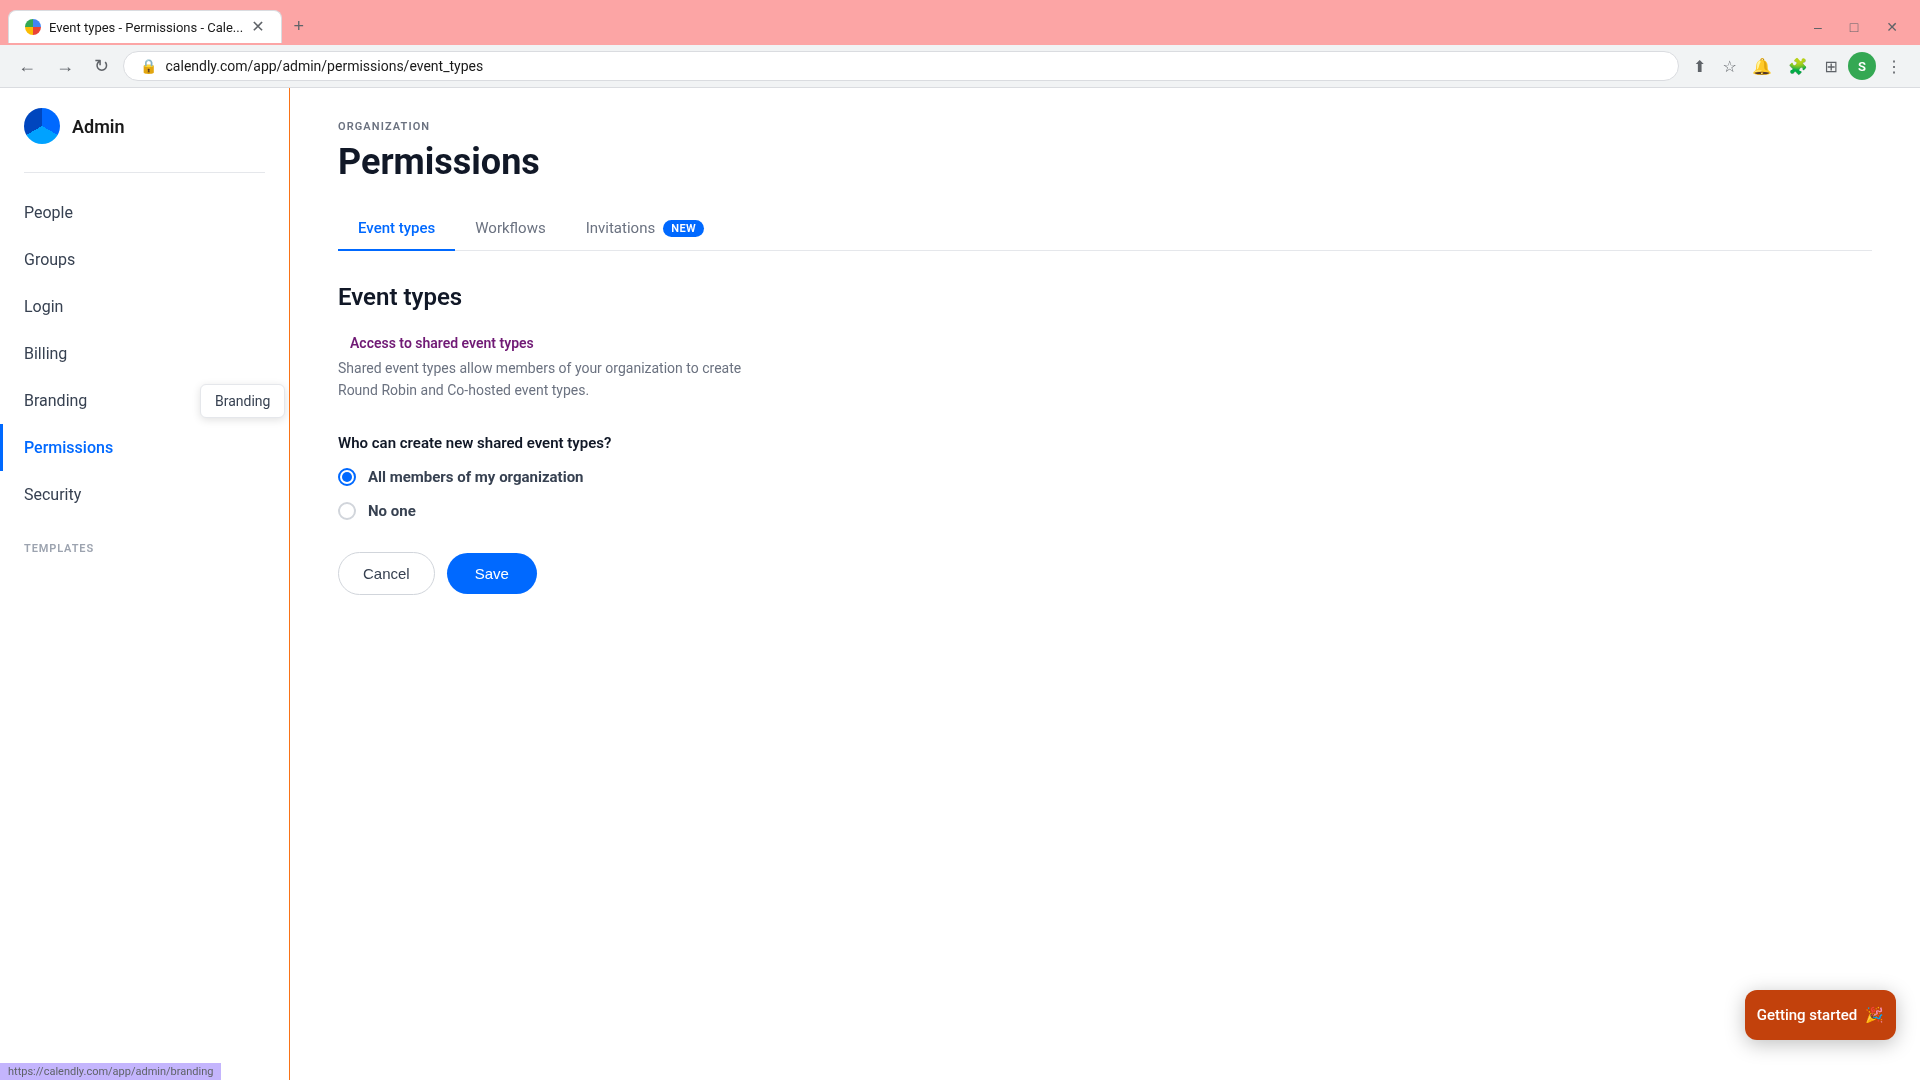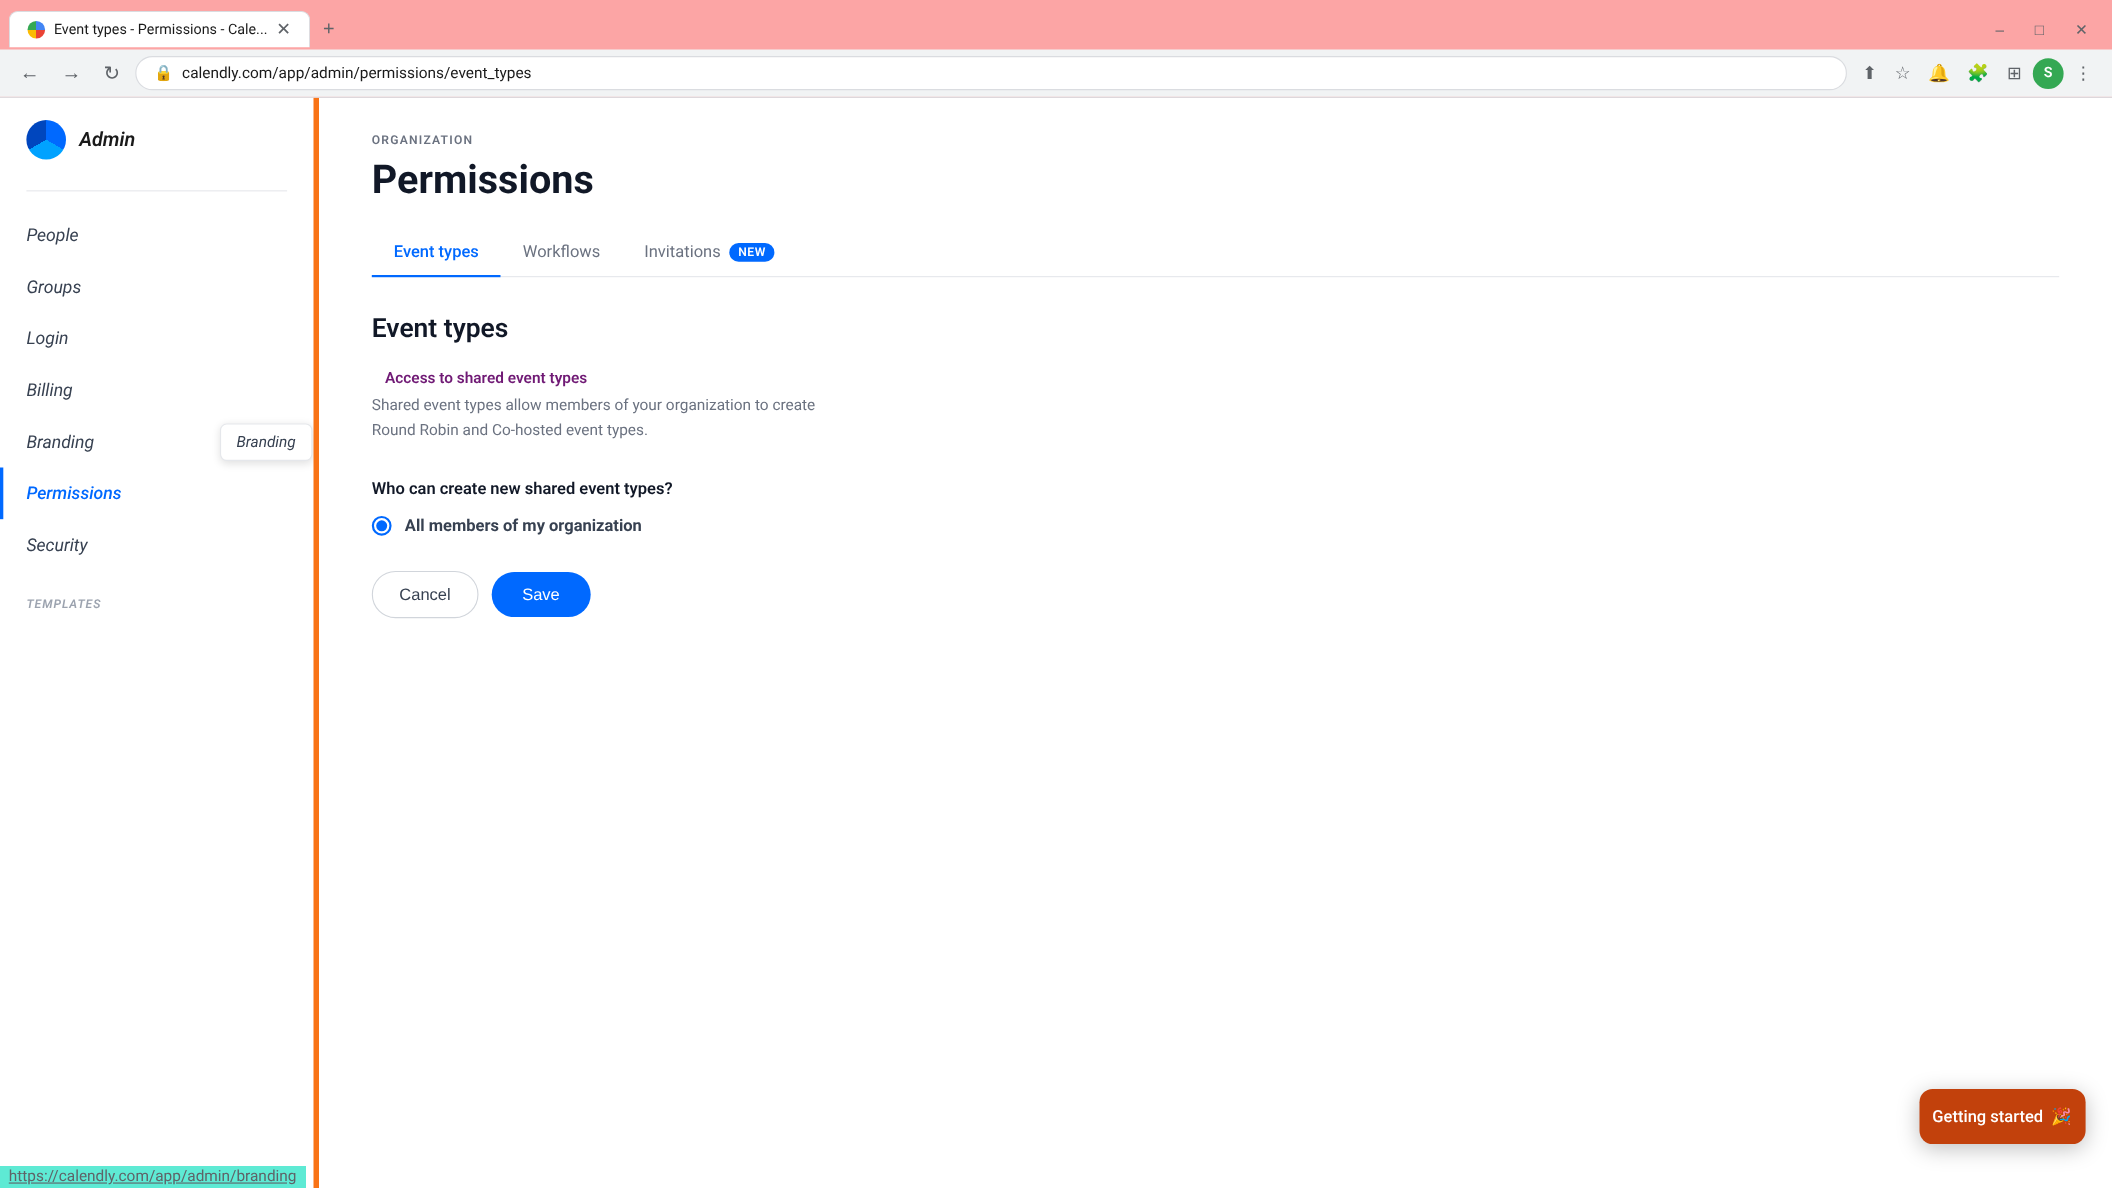--- a/index.html
+++ b/index.html
@@ -113,27 +113,26 @@
     
     .app-layout {
       display: flex;
       height: calc(100vh - 88px);
     }
 
     
     .sidebar {
       width: 290px;
       min-width: 290px;
-      border-right: 5px solid #f97316;
+      border-right: 1px solid #f97316;
       padding: 20px 0;
       display: flex;
       flex-direction: column;
       overflow-y: auto;
       background: #fff;
-      font-style: italic;
     }
     .sidebar-logo {
       padding: 0 24px 20px;
       display: flex;
       align-items: center;
     }
     .logo-circle {
       width: 36px;
       height: 36px;
       border-radius: 50%;
@@ -369,26 +368,25 @@
       gap: 8px;
       box-shadow: 0 4px 20px rgba(0,0,0,0.25);
       z-index: 200;
     }
 
     
     .status-bar {
       position: fixed;
       bottom: 0;
       left: 0;
-      background: #5eead4;
+      background: #c4b5fd;
       padding: 2px 8px;
-      font-size: 14px;
+      font-size: 11px;
       color: #5f6368;
       z-index: 300;
-      text-decoration: underline;
     }
 
     
     .window-controls {
       display: flex;
       align-items: center;
       gap: 0;
     }
     .win-btn {
       background: none;
@@ -498,20 +496,24 @@
         <span>Round Robin and Co-hosted event types.</span>
       </div>
     </div>
 
     <div class="radio-question">Who can create new shared event types?</div>
     <div class="radio-group">
       <label class="radio-option">
         <div class="radio-input checked"></div>
         <span class="radio-label">All members of my organization</span>
       </label>
+      <label class="radio-option">
+        <div class="radio-input"></div>
+        <span class="radio-label">No one</span>
+      </label>
     </div>
 
     <div class="button-group">
       <button class="btn-cancel">Cancel</button>
       <button class="btn-save">Save</button>
     </div>
   </main>
 </div>
 
 <div class="getting-started-toast">

